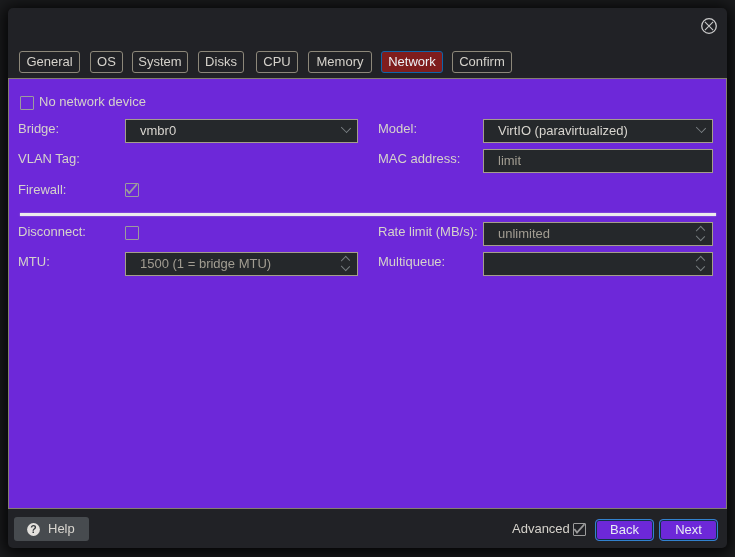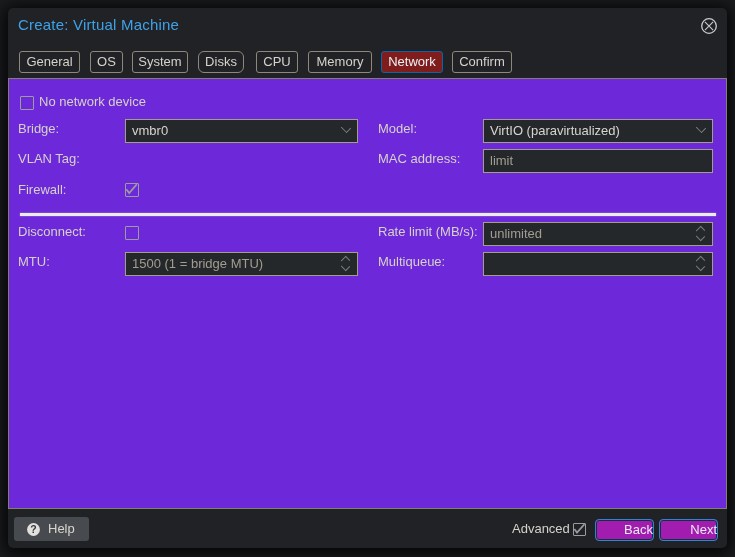--- a/index.html
+++ b/index.html
@@ -27,21 +27,21 @@
   #panel {
     position:absolute; left:0; top:69.5px; width:719px; height:431px;
     background:#6d28d9; border:1px solid #847e70;
   }
   
   #footer { position:absolute; left:0; top:500px; width:719px; height:40px; }
   .lbl { position:absolute; color:#d5d2cb; font-size:13px; }
   .field {
     position:absolute; height:24px; background:#25282b;
     border:1px solid #a59d8c;
-    font-size:13px; line-height:21px; padding-left:6px; color:#d8d5cf;
+    font-size:13px; line-height:21px; padding-left:14px; color:#d8d5cf;
   }
   .field.empty { color:#a29d92; }
   .cb {
     position:absolute; width:13.5px; height:13.5px;
     border:1.5px solid #9c9c9c; background:transparent; border-radius:1px;
   }
   .sep { position:absolute; background:#ececec; height:2.5px; box-shadow:0 0 1.5px rgba(240,240,240,0.7); }
   .combo, .spin { position:absolute; right:0; top:0; width:22px; height:22px; }
   .combo::after {
     content:""; position:absolute; right:7px; top:4px;
@@ -61,39 +61,38 @@
     border-right:1.3px solid #777d81; border-bottom:1.3px solid #777d81;
     transform:rotate(45deg) scaleY(0.9);
   }
   #helpbtn {
     position:absolute; left:6px; top:9px; width:75px; height:24px;
     background:#474b4f; border-radius:3px; color:#d9d6d0;
     font-size:13px; line-height:24px;
   }
   .btn {
     position:absolute; top:11px; width:59px; height:22px;
-    background:#a21caf; border:1px solid #3282cd; border-radius:4px;
+    background:#6d28d9; border:1px solid #3282cd; border-radius:4px;
     box-shadow: inset 0 0 0 1px #132f47;
-    color:#e8eef4; font-size:13px; line-height:19px; text-align:right;
+    color:#e8eef4; font-size:13px; line-height:19px; text-align:center;
   }
 </style>
 </head>
 <body>
 <div id="dialog">
-  <div id="title">Create: Virtual Machine</div>
   <div id="closebtn">
     <svg width="18" height="18" viewBox="0 0 18 18">
       <circle cx="9" cy="9" r="7.3" fill="none" stroke="#cbcbcb" stroke-width="1.3"></circle>
       <path d="M4.9 4.9 L13.1 13.1 M13.1 4.9 L4.9 13.1" stroke="#cbcbcb" stroke-width="1.1"></path>
     </svg>
   </div>
   <div class="tab" style="left:11px; width:61px;">General</div>
   <div class="tab" style="left:82px; width:33px;">OS</div>
   <div class="tab" style="left:124px; width:56px;">System</div>
-  <div class="tab" style="left:190px; width:46px;border-radius:6px;">Disks</div>
+  <div class="tab" style="left:190px; width:46px;">Disks</div>
   <div class="tab" style="left:248px; width:42px;">CPU</div>
   <div class="tab" style="left:300px; width:64px;">Memory</div>
   <div class="tab active" style="left:373px; width:62px;">Network</div>
   <div class="tab" style="left:444px; width:60px;">Confirm</div>
 
   <div id="panel">
 
     <div class="cb" style="left:11px; top:17.5px;"></div>
     <div class="lbl" style="left:30px; top:15.5px;">No network device</div>
 

